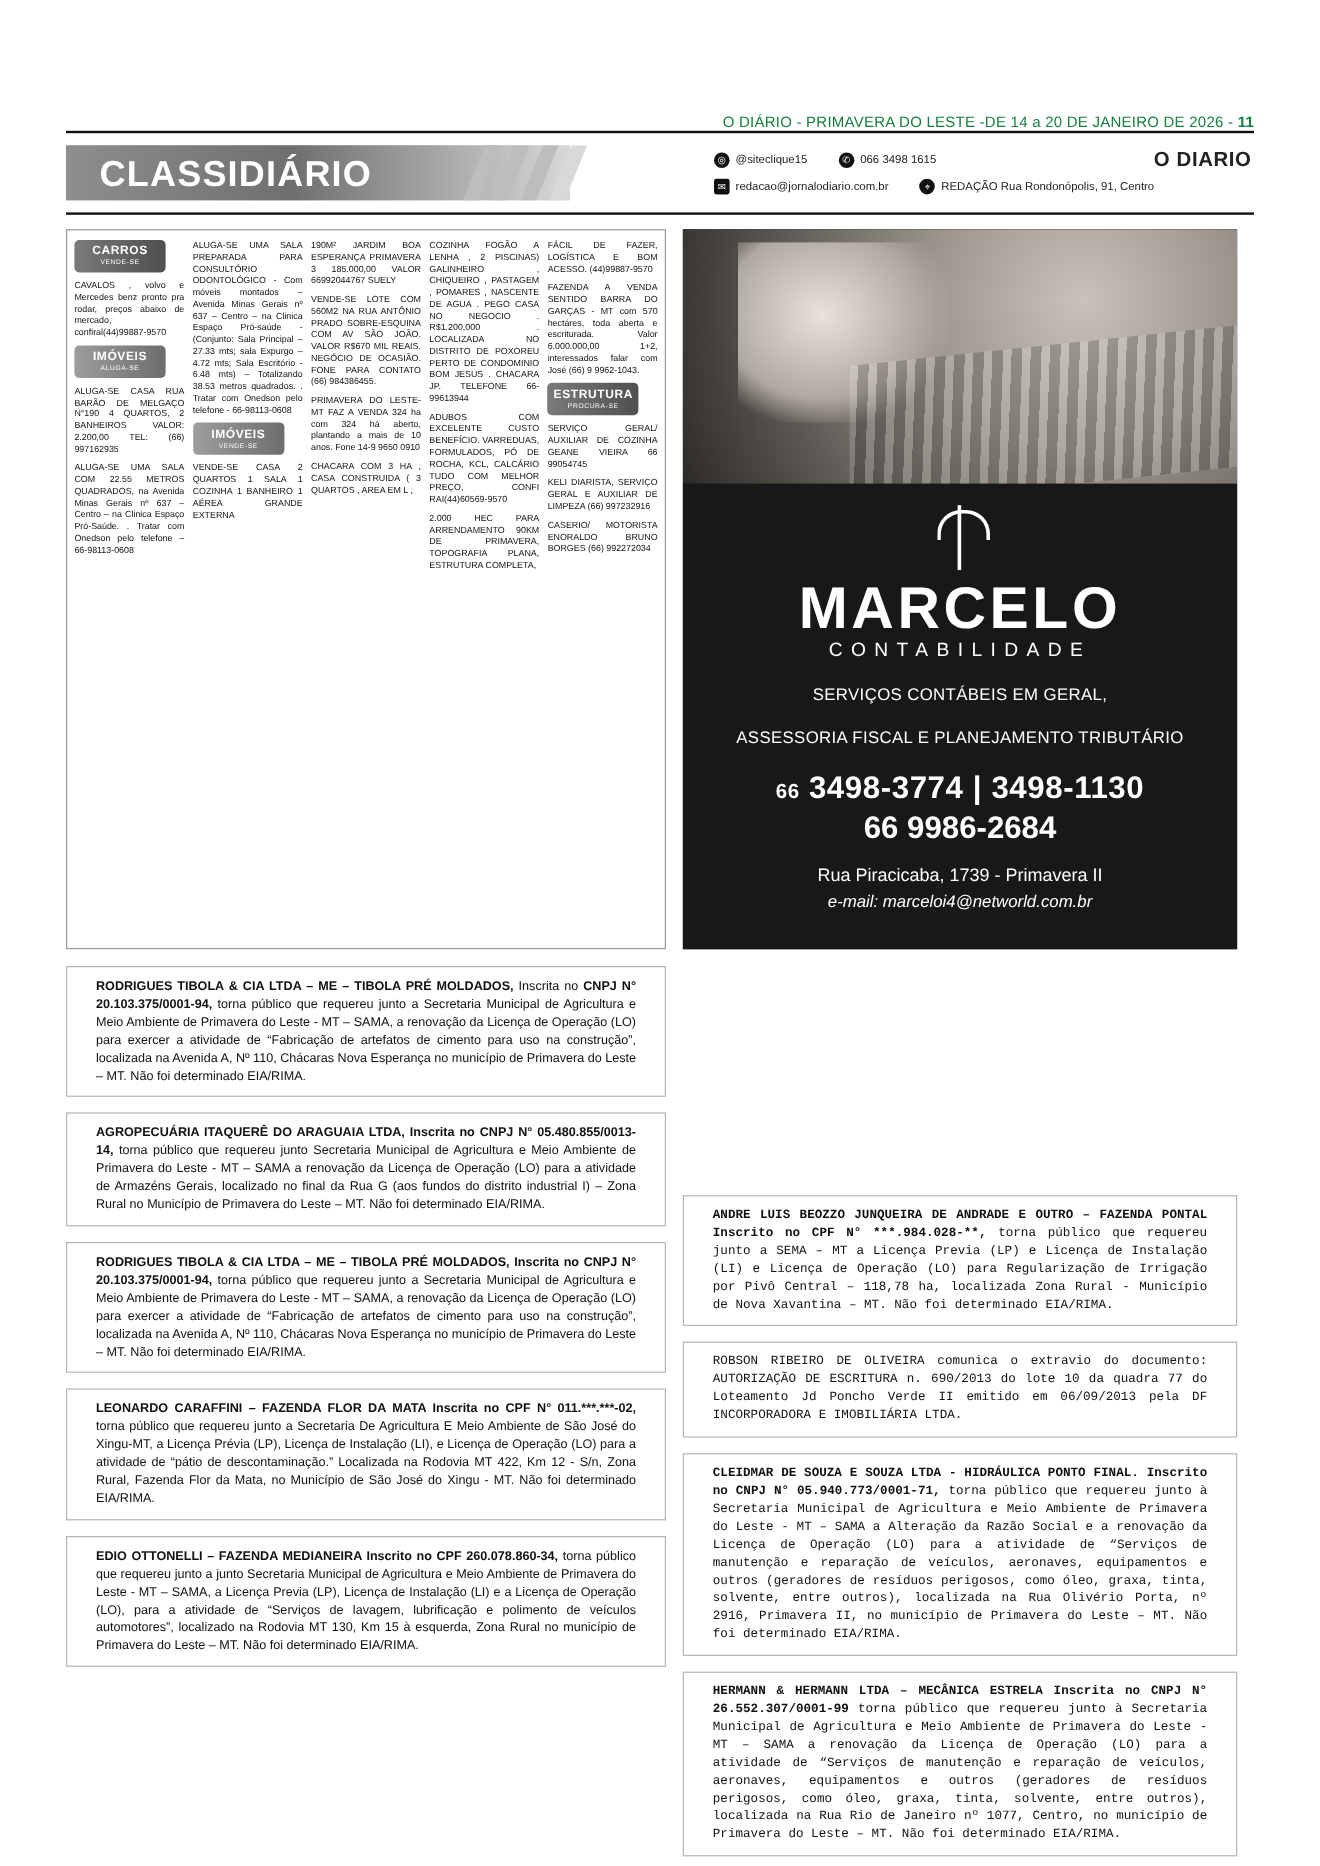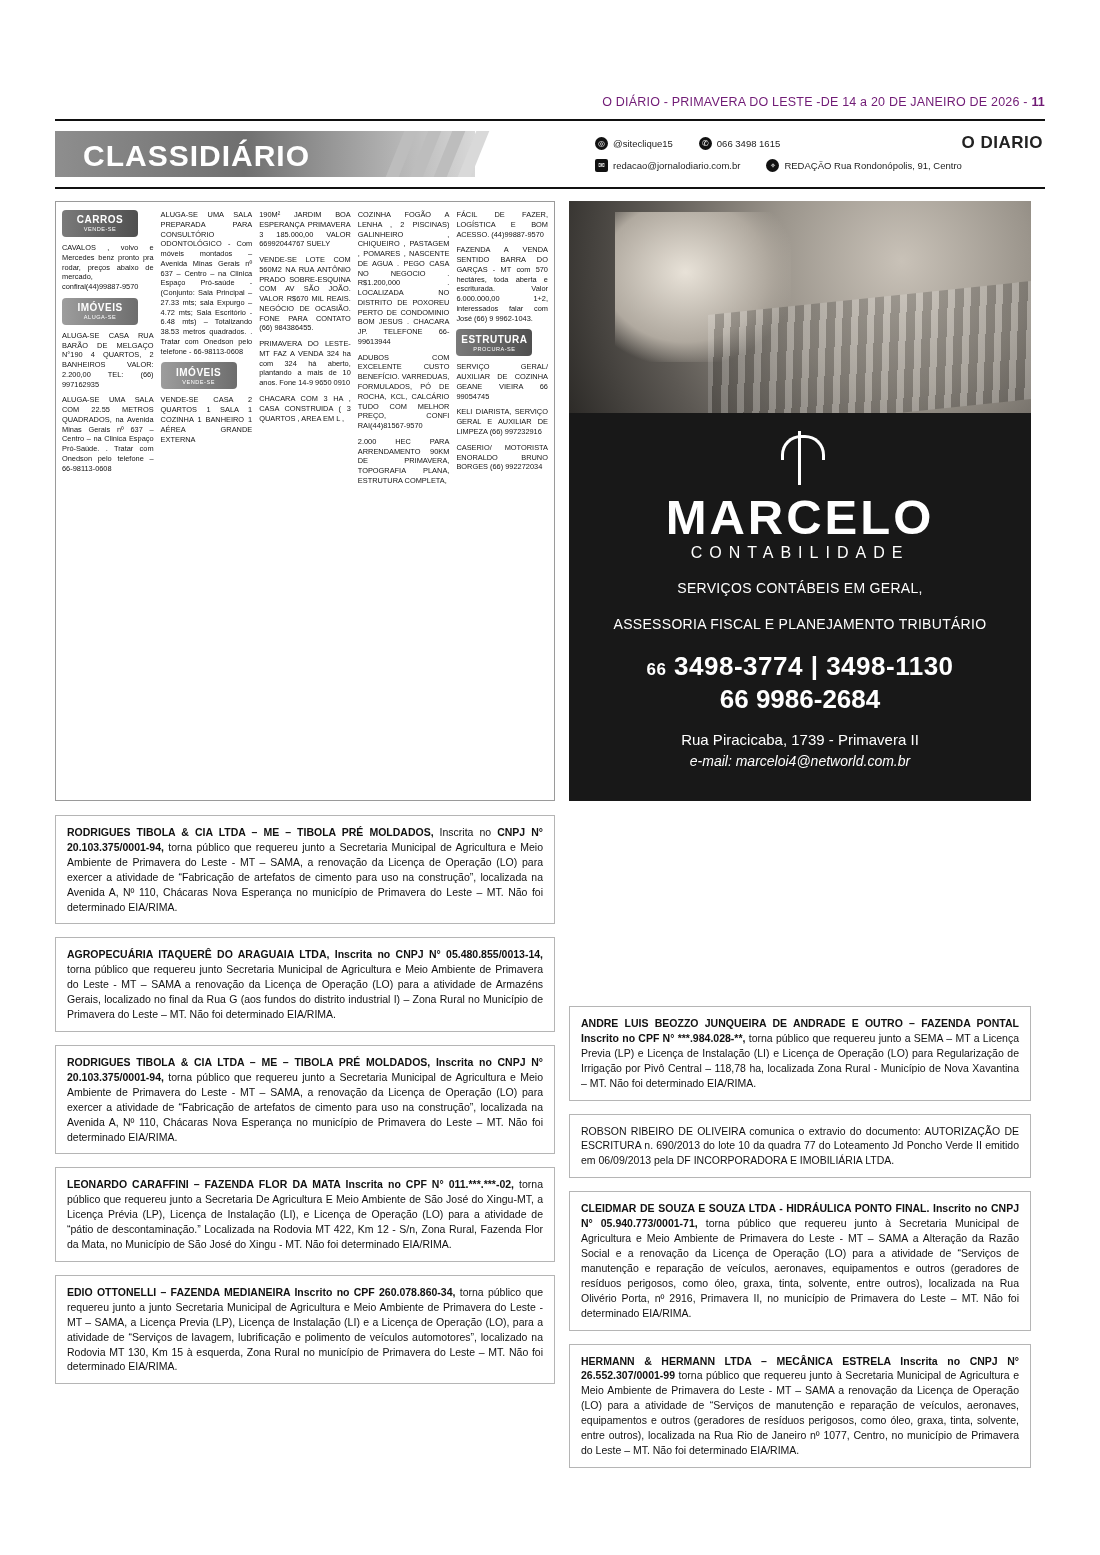--- a/index.html
+++ b/index.html
@@ -15,23 +15,23 @@
     position:absolute;
     left:55px; top:95px;
     width:990px; height:1380px;
   }
 
   
   .masthead{
     text-align:right;
     font-size:12.5px;
     letter-spacing:.2px;
-    padding-bottom:10px;
+    padding-bottom:0;
     border-bottom:2px solid #111;
-    color:#701a75;
+    color:#15803d;
   }
   .masthead b{font-weight:bold;}
 
   .headrow{
     display:flex;
     align-items:flex-start;
     margin-top:10px;
   }
   .classi-wrap{
     position:relative;
@@ -164,24 +164,24 @@
     margin-top:16px;font-size:26px;font-weight:bold;letter-spacing:.5px;
   }
   .adphone .sm{font-size:17px;}
   .adphone2{font-size:26px;font-weight:bold;margin-top:2px;}
   .adaddr{margin-top:16px;font-size:15px;}
   .ademail{margin-top:5px;font-size:14px;font-style:italic;}
 
   
   .notices{display:flex;gap:14px;margin-top:14px;}
   .ncol{width:500px;display:flex;flex-direction:column;gap:13px;}
-  .ncol.right{width:462px;}
+  .ncol.right{width:462px;font-family:Liberation Mono, monospace;}
   .notice{
     border:1px solid #b5b5b5;
-    padding:9px 11px;
+    padding:9px 24px;
     font-size:10.5px;
     line-height:1.42;
     text-align:justify;
     color:#111;
   }
   .notice b{font-weight:bold;}
   .spacer{height:178px;}
 </style>
 </head>
 <body>
@@ -260,21 +260,21 @@
 
         <div class="col">
           <p>190M² JARDIM BOA ESPERANÇA PRIMAVERA 3 185.000,00 VALOR 66992044767 SUELY</p>
           <p>VENDE-SE LOTE COM 560M2 NA RUA ANTÔNIO PRADO SOBRE-ESQUINA COM AV SÃO JOÃO. VALOR R$670 MIL REAIS. NEGÓCIO DE OCASIÃO. FONE PARA CONTATO (66) 984386455.</p>
           <p>PRIMAVERA DO LESTE-MT FAZ A VENDA 324 ha com 324 há aberto, plantando a mais de 10 anos. Fone 14-9 9650 0910</p>
           <p>CHACARA COM 3 HA , CASA CONSTRUIDA ( 3 QUARTOS , AREA EM L ,</p>
         </div>
 
         <div class="col">
           <p>COZINHA FOGÃO A LENHA , 2 PISCINAS) GALINHEIRO , CHIQUEIRO , PASTAGEM , POMARES , NASCENTE DE AGUA . PEGO CASA NO NEGOCIO . R$1.200,000 . LOCALIZADA NO DISTRITO DE POXOREU PERTO DE CONDOMINIO BOM JESUS . CHACARA JP. TELEFONE 66-99613944</p>
-          <p>ADUBOS COM EXCELENTE CUSTO BENEFÍCIO. VARREDUAS, FORMULADOS, PÓ DE ROCHA, KCL, CALCÁRIO TUDO COM MELHOR PREÇO, CONFI RAI(44)81567-9570</p>
+          <p>ADUBOS COM EXCELENTE CUSTO BENEFÍCIO. VARREDUAS, FORMULADOS, PÓ DE ROCHA, KCL, CALCÁRIO TUDO COM MELHOR PREÇO, CONFI RAI(44)60569-9570</p>
           <p>2.000 HEC PARA ARRENDAMENTO 90KM DE PRIMAVERA, TOPOGRAFIA PLANA, ESTRUTURA COMPLETA,</p>
         </div>
 
         <div class="col">
           <p>FÁCIL DE FAZER, LOGÍSTICA E BOM ACESSO. (44)99887-9570</p>
           <p>FAZENDA A VENDA SENTIDO BARRA DO GARÇAS - MT com 570 hectáres, toda aberta e escriturada. Valor 6.000.000,00 1+2, interessados falar com José (66) 9 9962-1043.</p>
           <div class="cat">
             <div class="t">ESTRUTURA</div>
             <div class="s">PROCURA-SE</div>
           </div>

